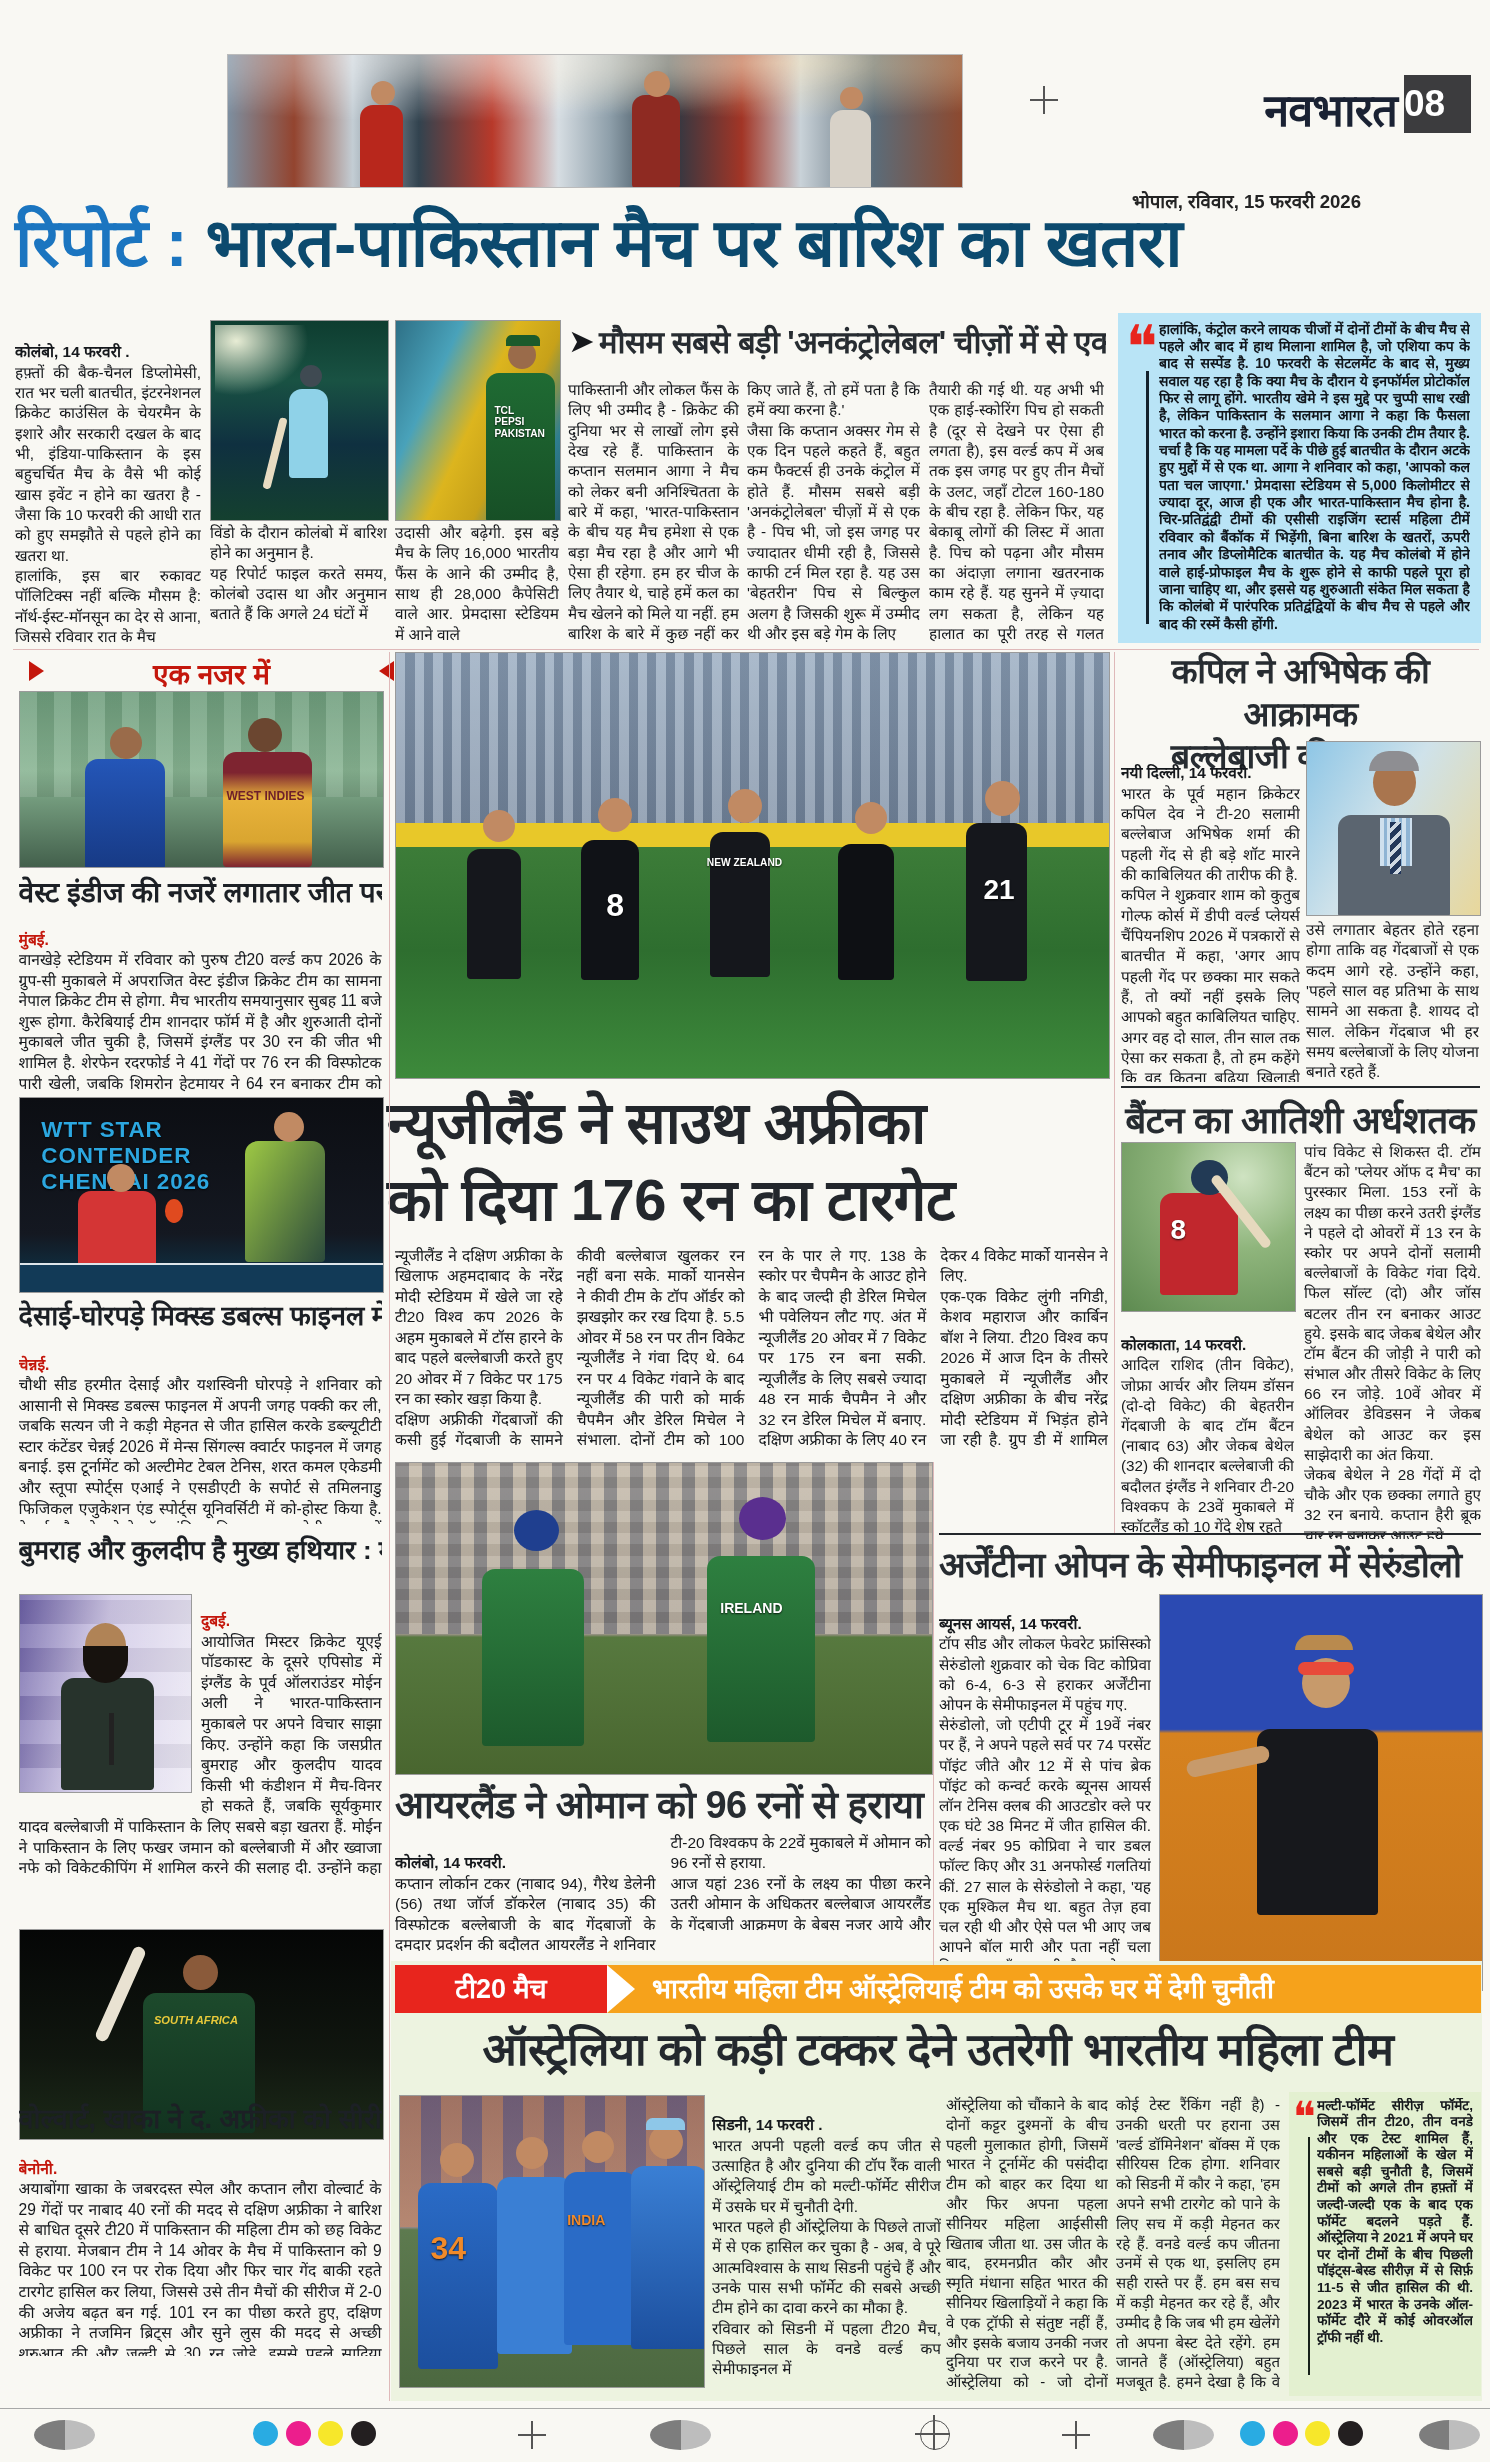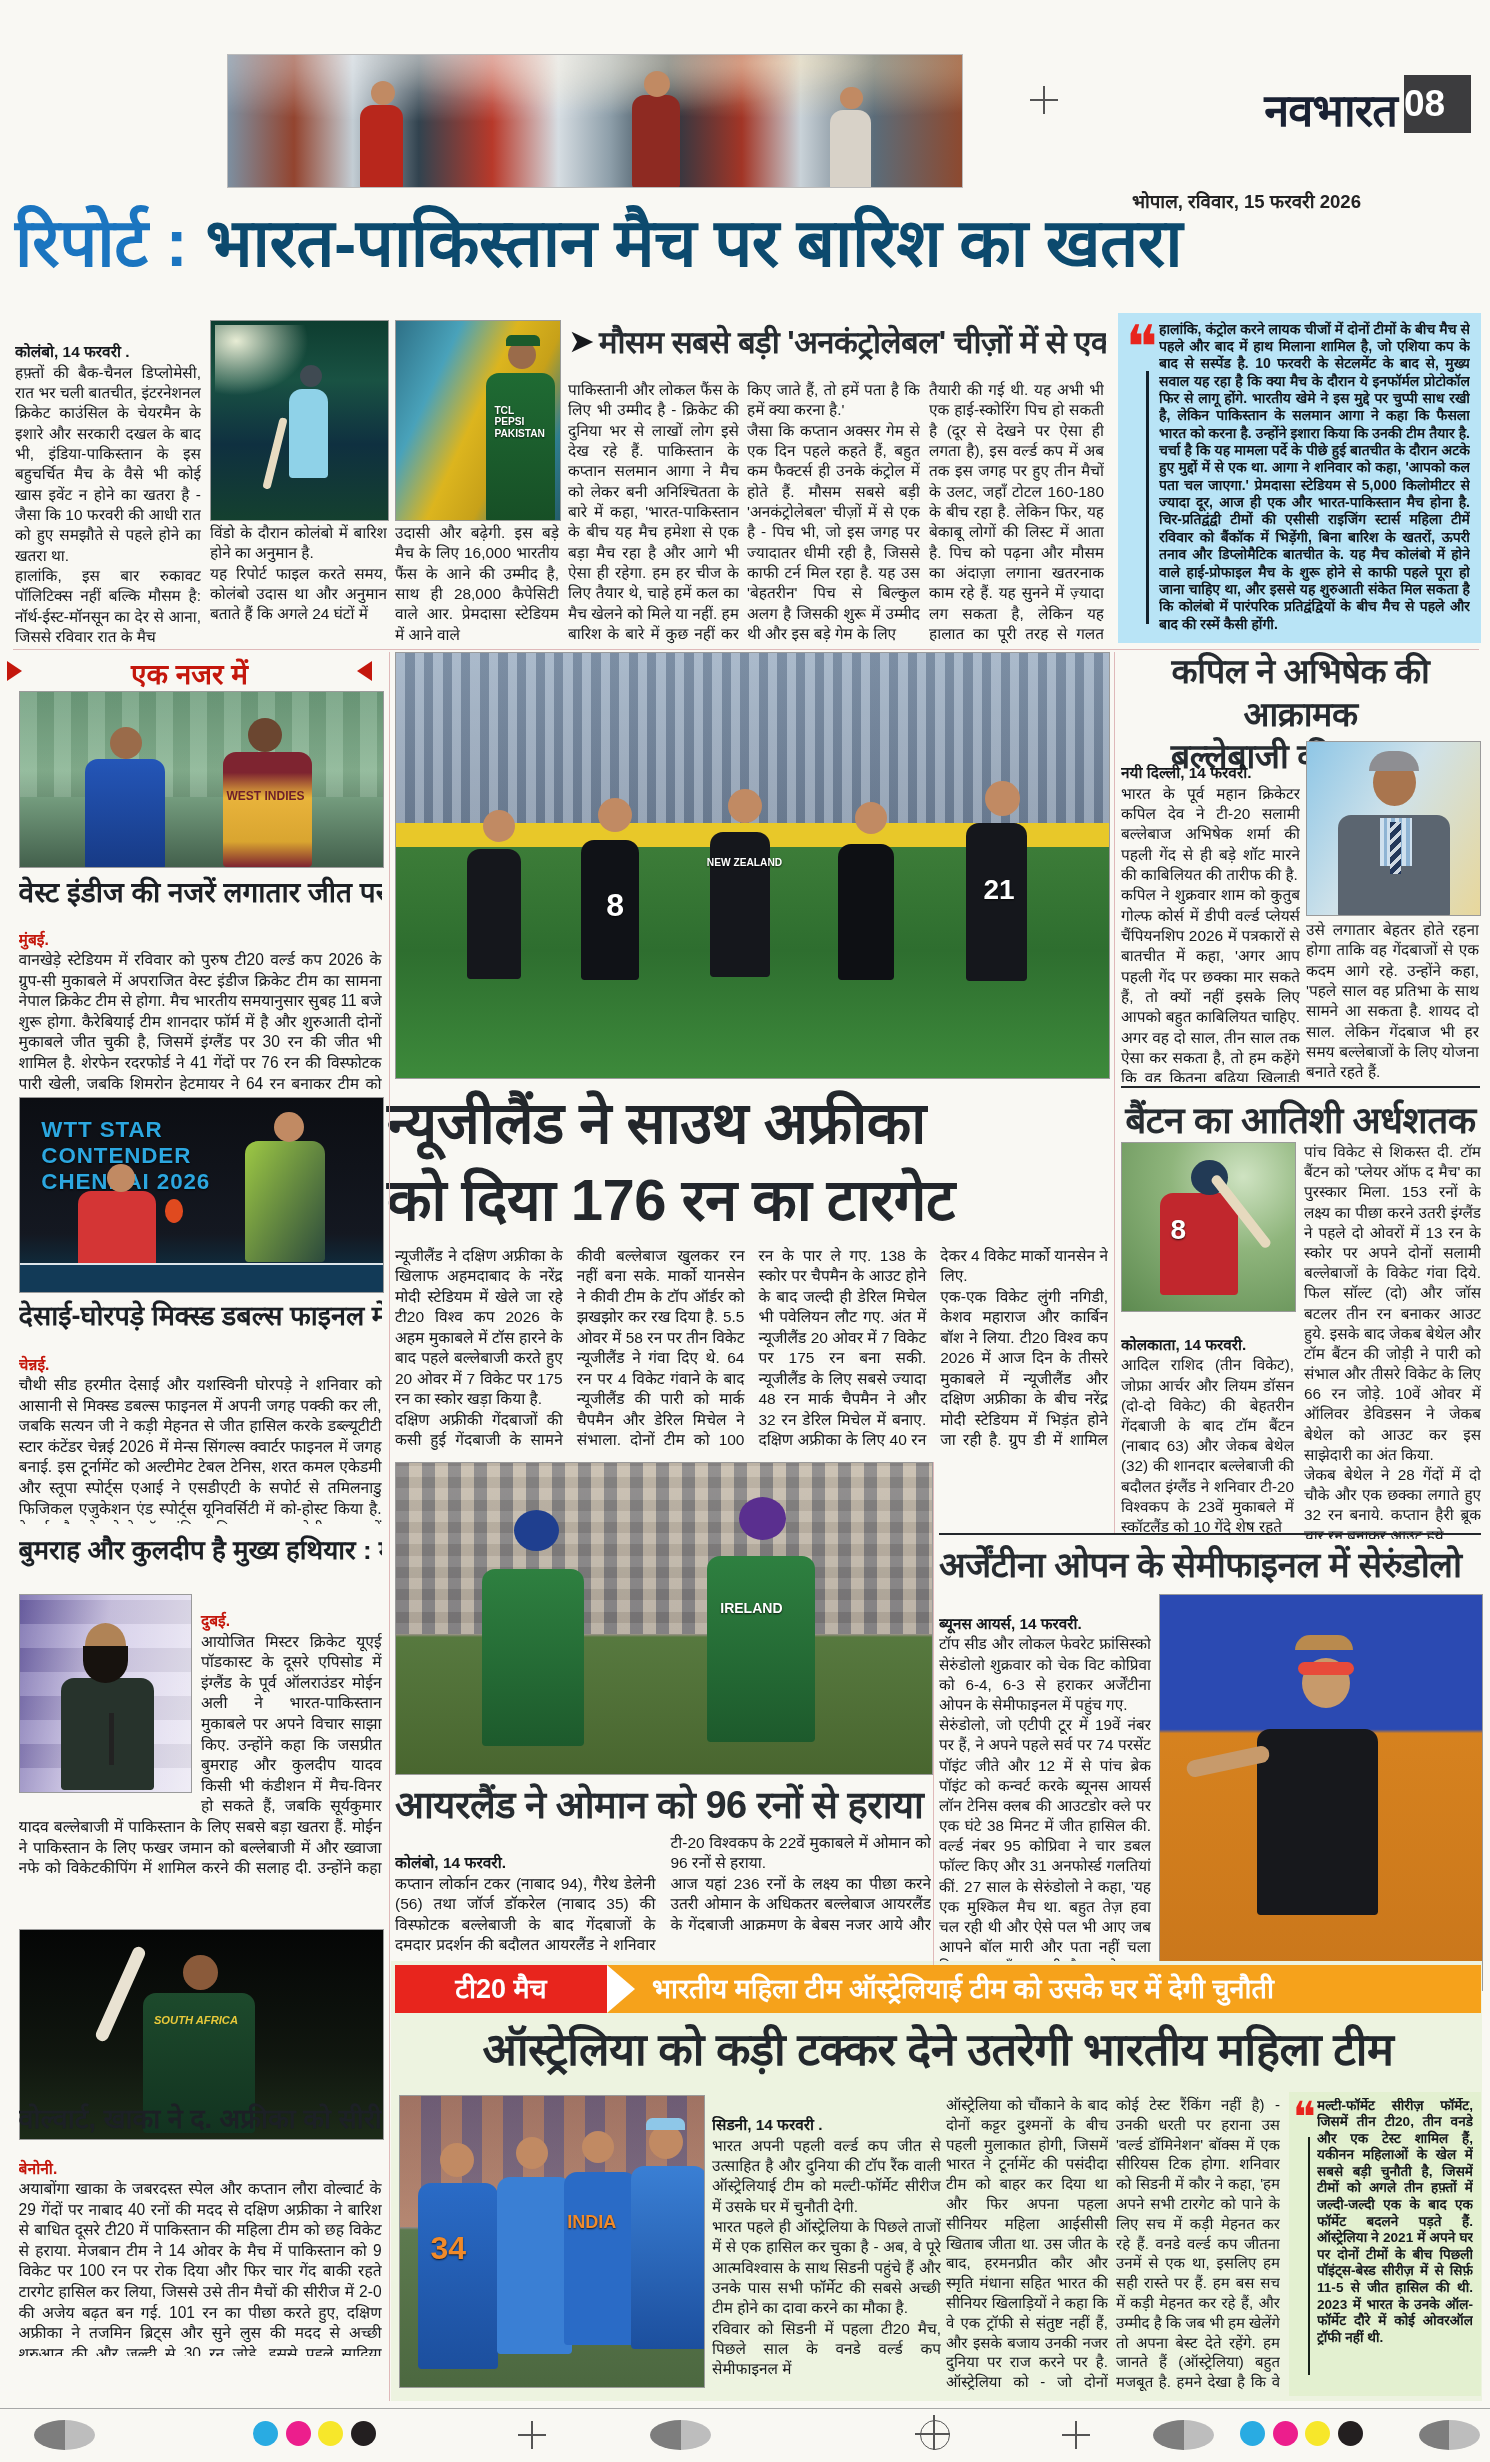--- a/index.html
+++ b/index.html
@@ -93,21 +93,21 @@
 <div class="abs txt" style="left:929px;top:380px;width:175px;height:264px;">तैयारी की गई थी. यह अभी भी एक हाई-स्कोरिंग पिच हो सकती है (दूर से देखने पर ऐसा ही लगता है), इस वर्ल्ड कप में अब तक इस जगह पर हुए तीन मैचों के उलट, जहाँ टोटल 160-180 के बीच रहा है. लेकिन फिर, यह बेकाबू लोगों की लिस्ट में आता है. पिच को पढ़ना और मौसम का अंदाज़ा लगाना खतरनाक काम रहे हैं. यह सुनने में ज़्यादा लग सकता है, लेकिन यह हालात का पूरी तरह से गलत अंदाज़ा नहीं है.</div>
 
 <div class="abs" style="left:1118px;top:313px;width:363px;height:330px;background:#b9e4f6;padding:9.3px 11.2px 9.3px 13px;box-sizing:border-box;">
   <span class="quote-mark" style="position:absolute;left:7.5px;top:17px;">❝</span>
   <div class="abs" style="left:28px;top:58px;width:2.8px;height:253px;background:#13212c;"></div>
   <div class="abs txt" style="left:41px;top:7.5px;width:311px;height:311px;font-size:14px;font-weight:bold;line-height:1.24;color:#10161c;">हालांकि, कंट्रोल करने लायक चीजों में दोनों टीमों के बीच मैच से पहले और बाद में हाथ मिलाना शामिल है, जो एशिया कप के बाद से सस्पेंड है. 10 फरवरी के सेटलमेंट के बाद से, मुख्य सवाल यह रहा है कि क्या मैच के दौरान ये इनफॉर्मल प्रोटोकॉल फिर से लागू होंगे. भारतीय खेमे ने इस मुद्दे पर चुप्पी साध रखी है, लेकिन पाकिस्तान के सलमान आगा ने कहा कि फैसला भारत को करना है. उन्होंने इशारा किया कि उनकी टीम तैयार है. चर्चा है कि यह मामला पर्दे के पीछे हुई बातचीत के दौरान अटके हुए मुद्दों में से एक था. आगा ने शनिवार को कहा, 'आपको कल पता चल जाएगा.' प्रेमदासा स्टेडियम से 5,000 किलोमीटर से ज्यादा दूर, आज ही एक और भारत-पाकिस्तान मैच होना है. चिर-प्रतिद्वंद्वी टीमों की एसीसी राइजिंग स्टार्स महिला टीमें रविवार को बैंकॉक में भिड़ेंगी, बिना बारिश के खतरों, ऊपरी तनाव और डिप्लोमैटिक बातचीत के. यह मैच कोलंबो में होने वाले हाई-प्रोफाइल मैच के शुरू होने से काफी पहले पूरा हो जाना चाहिए था, और इससे यह शुरुआती संकेत मिल सकता है कि कोलंबो में पारंपरिक प्रतिद्वंद्वियों के बीच मैच से पहले और बाद की रस्में कैसी होंगी.</div>
 </div>
 
 <div class="hline" style="left:13px;top:649px;width:1466px;"></div>
 
-<div class="abs" style="left:5px;top:654px;width:369px;height:35px;">
+<div class="abs" style="left:27px;top:654px;width:369px;height:35px;">
   <div class="tri-r abs" style="left:1.9px;top:6.5px;"></div>
   <div class="tri-l abs" style="right:1.9px;top:6.5px;"></div>
   <div class="abs" style="left:0;top:0;width:100%;text-align:center;font-size:28px;font-weight:bold;color:#c4170c;">एक नजर में</div>
 </div>
 
 <div class="photo" style="left:18.6px;top:691px;width:363px;height:175px;background:linear-gradient(180deg,#6e9d7c 0%,#87b391 45%,#43604c 100%);">
   <div class="abs" style="left:0;top:0;width:100%;height:60%;background:repeating-linear-gradient(90deg,rgba(255,255,255,.25) 0 17px,rgba(0,0,0,.12) 17px 34px);opacity:.5;"></div>
   <div class="tor" style="left:18%;top:38%;width:80px;height:110px;background:linear-gradient(180deg,#2456b8,#173a85);"></div>
   <div class="hd" style="left:25%;top:20%;width:32px;height:32px;background:#9a6b4a;"></div>
   <div class="tor" style="left:56%;top:34%;width:89px;height:115px;background:linear-gradient(180deg,#7e2430 18%,#e8b33b 40%,#d9a530 78%,#7e2430 100%);"></div>
@@ -262,21 +262,21 @@
 
 <div class="photo" style="left:399px;top:2095px;width:304px;height:291px;background:linear-gradient(180deg,#7a6a78 0%,#9b8a8e 45%,#5d7a4f 46%,#4c6840 100%);">
   <div class="abs" style="left:0;top:0;width:100%;height:45%;background:repeating-linear-gradient(90deg,rgba(230,130,60,.35) 0 20.5px,rgba(90,70,110,.4) 20.5px 41px);"></div>
   <div class="tor" style="left:6%;top:30%;width:80px;height:186px;background:linear-gradient(180deg,#2a6bc6,#1c4f9e);"></div>
   <div class="hd" style="left:13%;top:16%;width:34px;height:34px;"></div>
   <div class="plabel" style="left:10%;top:46%;font-size:32px;color:#f08a2a;">34</div>
   <div class="tor" style="left:32%;top:28%;width:75px;height:177px;background:#3a7fd4;"></div>
   <div class="hd" style="left:38%;top:14%;width:32px;height:32px;"></div>
   <div class="tor" style="left:54%;top:26%;width:73px;height:173px;background:#2a6bc6;"></div>
   <div class="hd" style="left:60%;top:12%;width:32px;height:32px;"></div>
-  <div class="plabel" style="left:55%;top:40%;font-size:18px;color:#f08a2a;">INDIA</div>
+  <div class="plabel" style="left:55%;top:40%;font-size:14px;color:#f08a2a;">INDIA</div>
   <div class="tor" style="left:76%;top:24%;width:76px;height:183px;background:linear-gradient(180deg,#3a7fd4,#1c4f9e);"></div>
   <div class="hd" style="left:82%;top:10%;width:34px;height:34px;"></div>
   <div class="abs" style="left:81%;top:7.5%;width:39px;height:12px;background:#8ec7e8;border-radius:6.5px 6.5px 0 0;"></div>
 </div>
 
 <div class="abs txt" style="left:712px;top:2095px;width:229px;height:296px;">
   <b class="dl">सिडनी, 14 फरवरी .</b>
   <span>भारत अपनी पहली वर्ल्ड कप जीत से उत्साहित है और दुनिया की टॉप रैंक वाली ऑस्ट्रेलियाई टीम को मल्टी-फॉर्मेट सीरीज में उसके घर में चुनौती देगी.
 भारत पहले ही ऑस्ट्रेलिया के पिछले ताजों में से एक हासिल कर चुका है - अब, वे पूरे आत्मविश्वास के साथ सिडनी पहुंचे हैं और उनके पास सभी फॉर्मेट की सबसे अच्छी टीम होने का दावा करने का मौका है.
 रविवार को सिडनी में पहला टी20 मैच, पिछले साल के वनडे वर्ल्ड कप सेमीफाइनल में</span>

